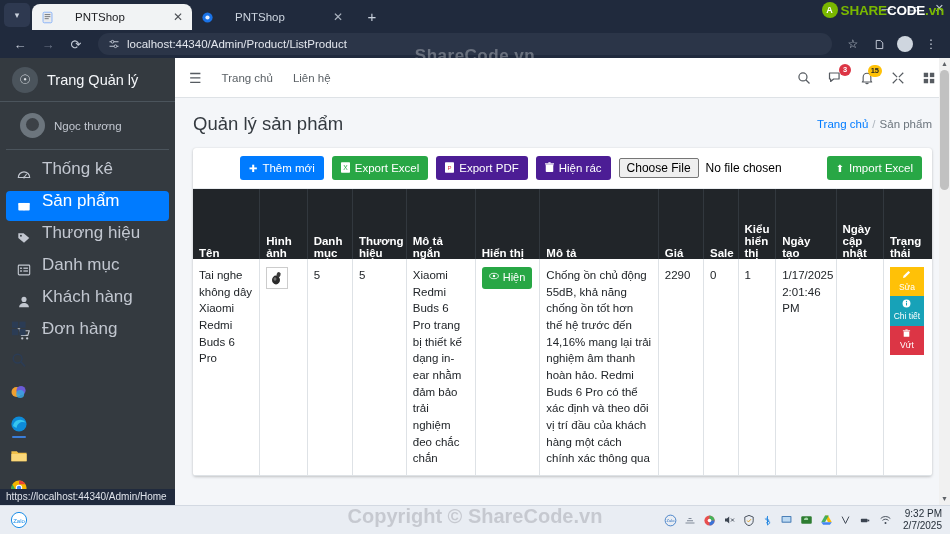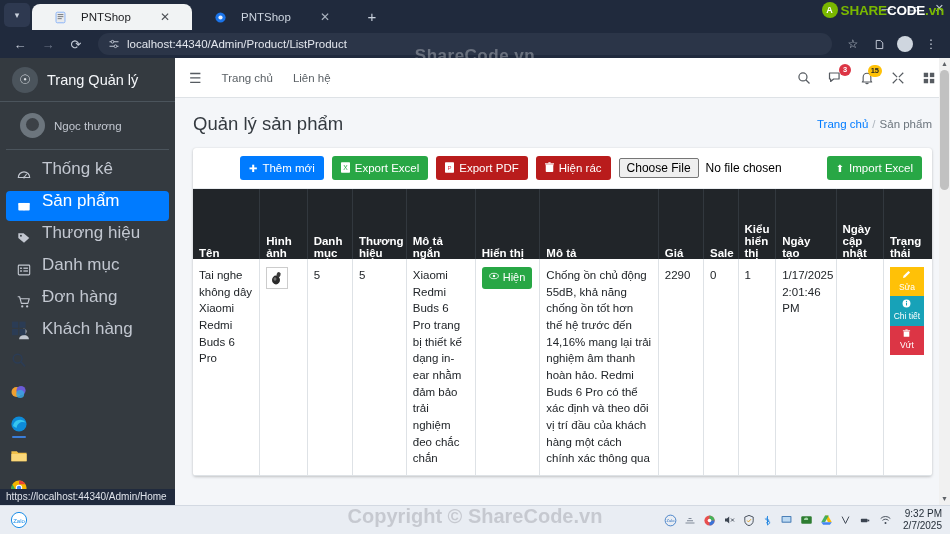--- a/index.html
+++ b/index.html
@@ -18,22 +18,22 @@
     display: flex; align-items: flex-end; position: relative;
   }
   .tab-menu-btn {
     width: 26px; height: 24px; margin: 0 2px 3px 4px;
     background: #2e3950; border-radius: 5px;
     display:flex; align-items:center; justify-content:center;
     color:#c9d1dd; font-size: 9px;
   }
   .tab {
     height: 26px; display: flex; align-items: center;
-    padding: 0 21px; border-radius: 8px 8px 0 0;
-    font-size: 11.5px; color: #cdd5e0; gap: 14px;
+    padding: 0 8px; border-radius: 8px 8px 0 0;
+    font-size: 11.5px; color: #cdd5e0; gap: 21px;
     min-width: 160px; max-width: 186px; position: relative;
   }
   .tab.active { background:#f1f3f4; color:#1f2329; }
   .tab.active .tab-title { color:#202124; }
   .tab-fav { width: 14px; height: 14px; flex: 0 0 14px; display:flex; align-items:center; justify-content:center;}
   .tab-title { flex:1; white-space: nowrap; overflow: hidden; text-overflow: ellipsis; font-size: 11.5px;}
   .tab-close { font-size: 12px; opacity:.8; width:12px; text-align:center; }
   .tab-newbtn { color:#c9d1dd; font-size: 15px; margin: 0 0 5px 10px; width:20px; text-align:center; }
 
   .win-ctrls {
@@ -149,21 +149,21 @@
     padding: 8px 10px; display:flex; align-items:center; gap: 8px;
     border-bottom: 1px solid #e9ecef;
   }
   .btn {
     display:inline-flex; align-items:center; gap:5px;
     height: 24px; padding: 0 9px; border-radius: 3px;
     font-size: 11.5px; color:#fff; border: none; white-space:nowrap;
   }
   .btn.blue { background:#007bff; }
   .btn.green { background:#28a745; }
-  .btn.red { background:#b91c1c; }
+  .btn.red { background:#4c1d95; }
   .btn-ic { font-size: 10px; }
   .spacer { flex: 1; }
   .file-input { display:flex; align-items:center; font-size: 12px; }
   .file-btn {
     border:1px solid #767676; background:#efefef; color:#000;
     padding: 2px 7px; font-size: 12px; border-radius:2px;
     font-family: "Liberation Sans", sans-serif;
   }
   .file-label { margin-left: 7px; color:#000; font-size: 12px; }
 
@@ -375,36 +375,36 @@
                 <rect x="7.3" y="5.2" width="5.2" height="1.5" fill="currentColor"></rect>
                 <rect x="7.3" y="8.4" width="5.2" height="1.5" fill="currentColor"></rect>
               </svg>
           </span>
           <span>Danh mục</span>
         </div>
 
         <div class="nav-item">
           <span class="nav-ic">
             <svg width="14" height="14" viewBox="0 0 16 16">
+                <circle cx="8" cy="5" r="2.9" fill="currentColor"></circle>
+                <path d="M2.4 14c0-3.1 2.5-5 5.6-5s5.6 1.9 5.6 5z" fill="currentColor"></path>
+              </svg>
+          </span>
+          <span>Khách hàng</span>
+        </div>
+
+        <div class="nav-item">
+          <span class="nav-ic">
+            <svg width="14" height="14" viewBox="0 0 16 16">
                 <path d="M.8 2h2.2l2 7.5h7.4l1.6-5.2H4.2" fill="none" stroke="currentColor" stroke-width="1.3" stroke-linejoin="round"></path>
                 <circle cx="6" cy="13" r="1.3" fill="currentColor"></circle>
                 <circle cx="11.6" cy="13" r="1.3" fill="currentColor"></circle>
               </svg>
           </span>
           <span>Đơn hàng</span>
-        </div>
-
-        <div class="nav-item">
-          <span class="nav-ic">
-            <svg width="14" height="14" viewBox="0 0 16 16">
-                <circle cx="8" cy="5" r="2.9" fill="currentColor"></circle>
-                <path d="M2.4 14c0-3.1 2.5-5 5.6-5s5.6 1.9 5.6 5z" fill="currentColor"></path>
-              </svg>
-          </span>
-          <span>Khách hàng</span>
         </div>
 
       </div>
     </div>
 
     <div class="content">
 
       <div class="navbar">
         <span class="nb-burger">☰</span>
         <span class="nb-link">Trang chủ</span>

